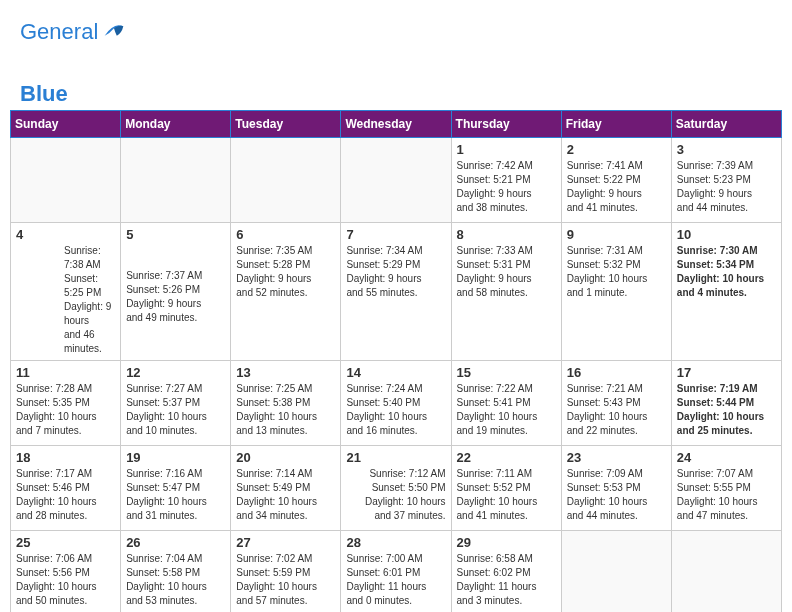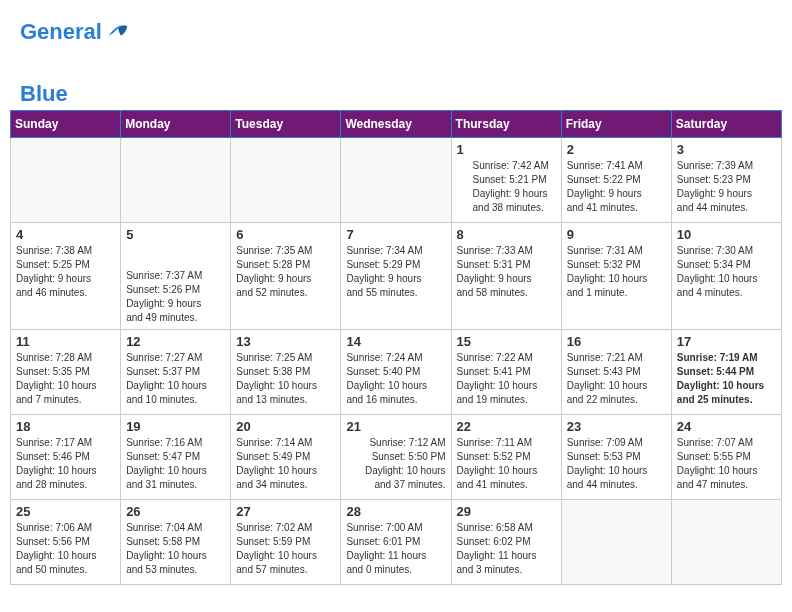--- a/index.html
+++ b/index.html
@@ -15,21 +15,21 @@
       justify-content: space-between;
       align-items: flex-start;
       padding: 10px 10px 5px 10px;
     }
     .logo {
       display: flex;
       align-items: center;
     }
     .logo-text {
       font-size: 22px;
-      font-weight: bold;
+      font-weight: normal;
       color: #333;
       line-height: 1.1;
     }
     .logo-text span {
       color: #2a7fd4;
     }
     .logo-icon {
       width: 28px;
       height: 28px;
       margin-left: 2px;
@@ -117,21 +117,21 @@
       </tr>
   </thead>
   <tbody id="calendar-body">
   <tr>
         <td class="empty-cell"></td>
         <td class="empty-cell"></td>
         <td class="empty-cell"></td>
         <td class="empty-cell"></td>
         <td>
           <div class="day-number">1</div>
-          <div class="day-info" style="white-space: pre-line; margin-left: 16px;">Sunrise: 7:42 AM
+          <div class="day-info" style="white-space: pre-line;">Sunrise: 7:42 AM
 Sunset: 5:21 PM
 Daylight: 9 hours
 and 38 minutes.</div>
         </td>
         <td>
           <div class="day-number">2</div>
           <div class="day-info" style="white-space: pre-line;">Sunrise: 7:41 AM
 Sunset: 5:22 PM
 Daylight: 9 hours
 and 41 minutes.</div>
@@ -140,21 +140,21 @@
           <div class="day-number">3</div>
           <div class="day-info" style="white-space: pre-line;">Sunrise: 7:39 AM
 Sunset: 5:23 PM
 Daylight: 9 hours
 and 44 minutes.</div>
         </td>
       </tr>
       <tr>
         <td>
           <div class="day-number">4</div>
-          <div class="day-info" style="white-space: pre-line;">Sunrise: 7:38 AM
+          <div class="day-info" style="white-space: pre-line; margin-left: 48px;">Sunrise: 7:38 AM
 Sunset: 5:25 PM
 Daylight: 9 hours
 and 46 minutes.</div>
         </td>
         <td>
           <div class="day-number">5</div>
           <div class="day-info" style="white-space: pre-line; margin-top: 27px;">Sunrise: 7:37 AM
 Sunset: 5:26 PM
 Daylight: 9 hours
 and 49 minutes.</div>
@@ -182,21 +182,21 @@
         </td>
         <td>
           <div class="day-number">9</div>
           <div class="day-info" style="white-space: pre-line;">Sunrise: 7:31 AM
 Sunset: 5:32 PM
 Daylight: 10 hours
 and 1 minute.</div>
         </td>
         <td>
           <div class="day-number">10</div>
-          <div class="day-info" style="white-space: pre-line;">Sunrise: 7:30 AM
+          <div class="day-info" style="white-space: pre-line; font-weight: bold;">Sunrise: 7:30 AM
 Sunset: 5:34 PM
 Daylight: 10 hours
 and 4 minutes.</div>
         </td>
       </tr>
       <tr>
         <td>
           <div class="day-number">11</div>
           <div class="day-info" style="white-space: pre-line;">Sunrise: 7:28 AM
 Sunset: 5:35 PM

